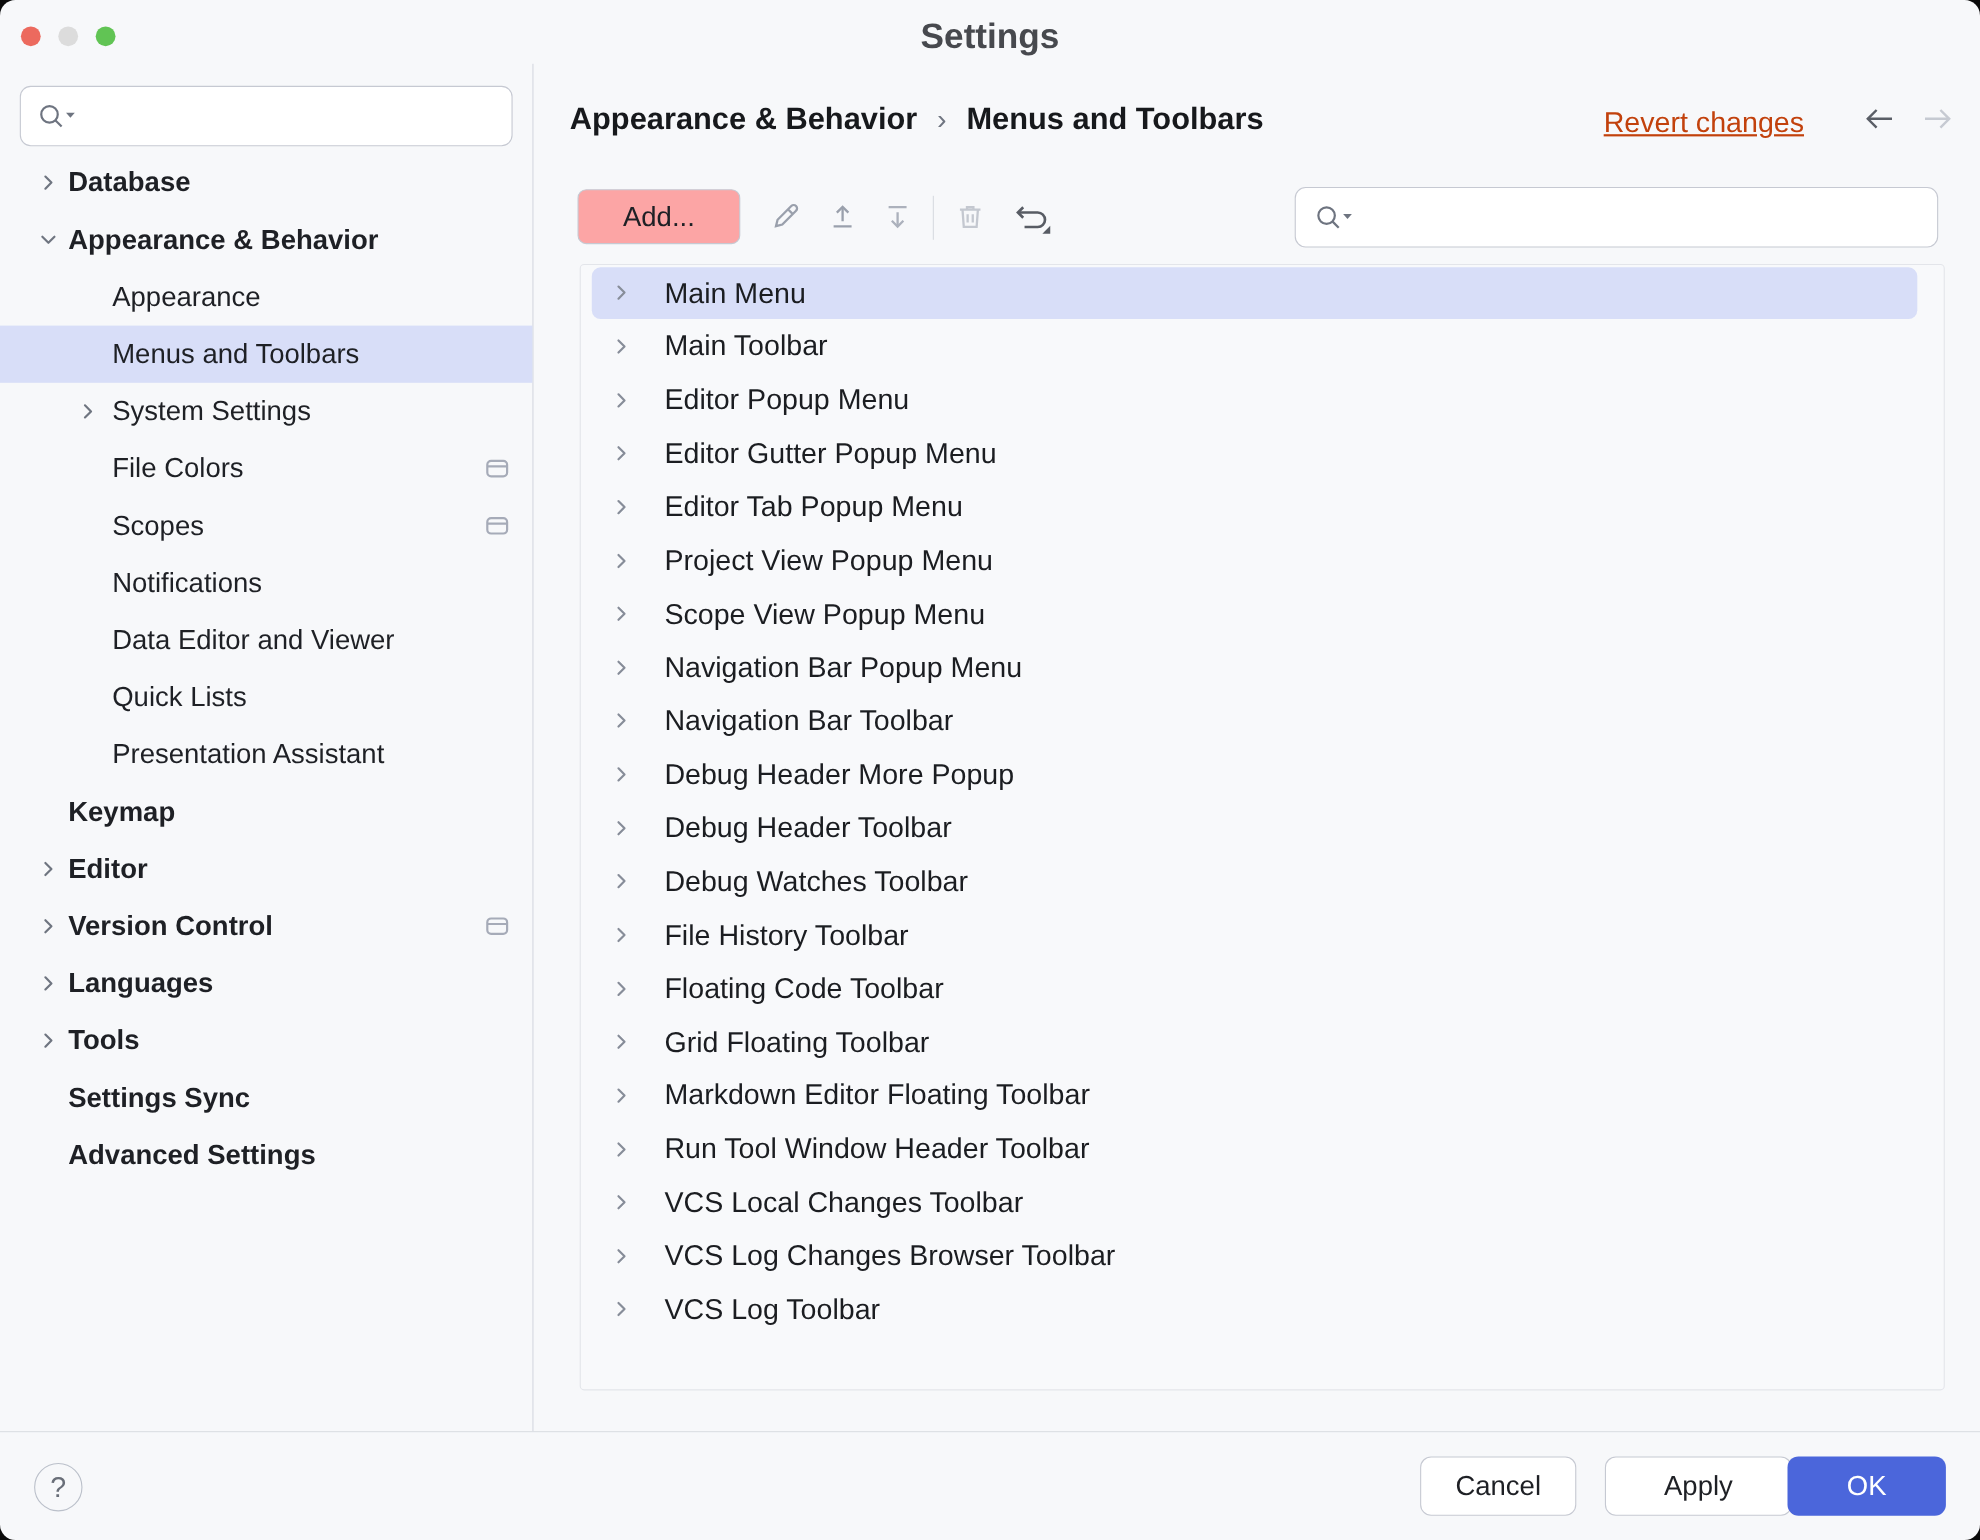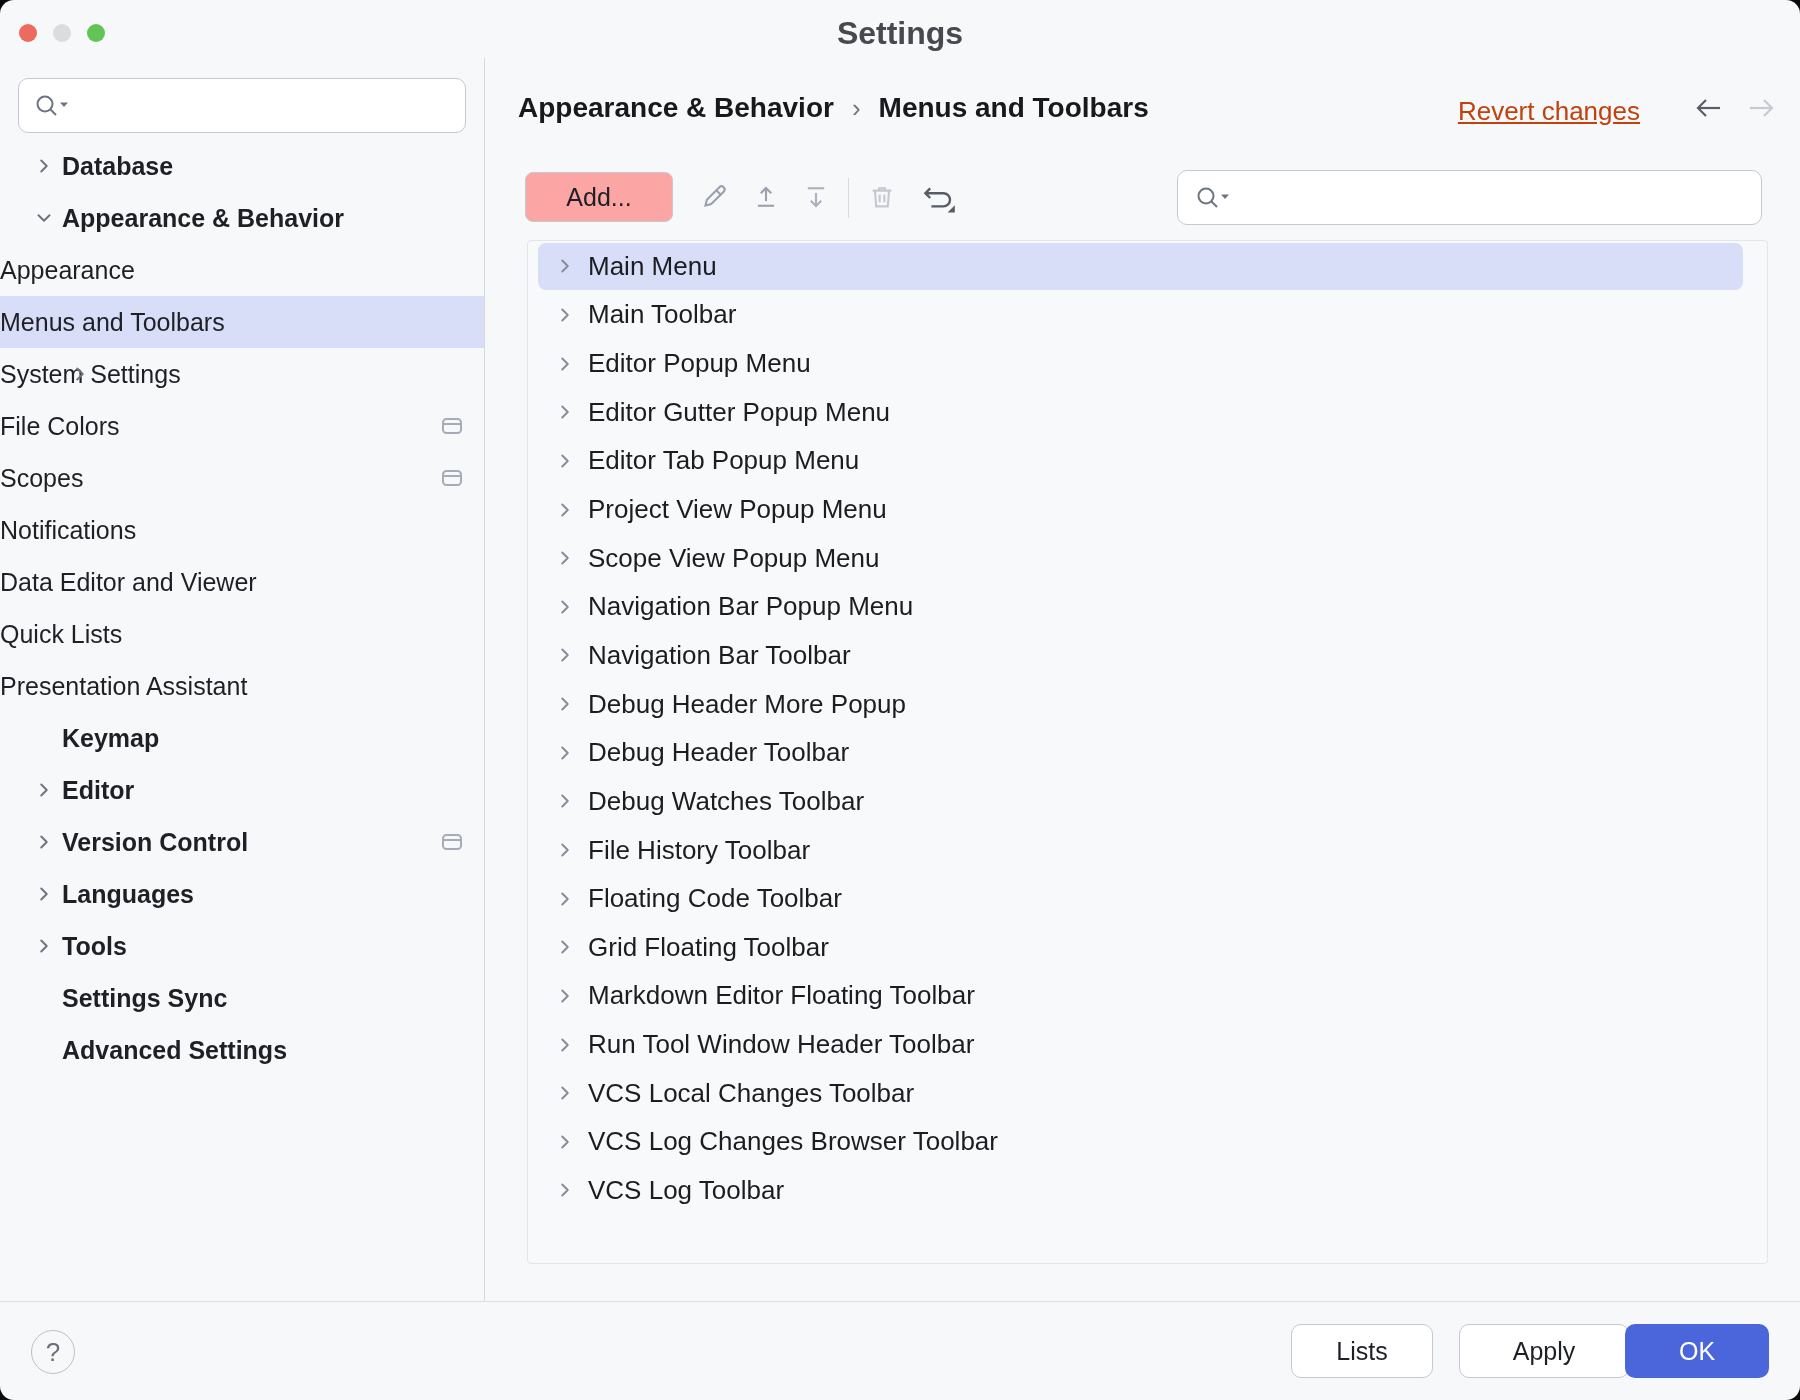--- a/index.html
+++ b/index.html
@@ -21,21 +21,21 @@
     border:1.5px solid #c6c9d2;border-radius:10px;display:flex;align-items:center;padding-left:14px;}
   .search-glyph{display:flex;align-items:center;}
   .sb-tree{position:absolute;left:0;top:140px;width:484px;}
   .sb-row{position:relative;height:52px;display:flex;align-items:center;font-size:25px;color:#1e2025;}
   .sb-row.selected{background:#d8def8;}
   .sb-row.bold{font-weight:700;}
   .sb-chevron{position:absolute;top:50%;transform:translateY(-50%);display:flex;}
   .sb-chevron.lv1{left:33px;}
   .sb-chevron.lv2{left:69px;}
   .sb-label.lv1{margin-left:62px;}
-  .sb-label.lv2{}
+  .sb-label.lv2{margin-left:102px;}
   .sb-trailing{position:absolute;top:50%;transform:translateY(-50%);display:flex;}
   .sb-trailing.panel{right:21px;}
   .sb-trailing.translate{right:57px;}
 
   
   .breadcrumb{position:absolute;left:518px;top:92px;display:flex;align-items:center;gap:18px;
     font-size:28px;font-weight:700;color:#17191c;}
   .crumb-sep{color:#6f7580;font-weight:400;font-size:26px;}
   .revert-link{position:absolute;right:160px;top:96px;font-size:26px;color:#c2410c;cursor:pointer;text-decoration:underline;}
   .nav-arrow{position:absolute;top:94px;display:flex;}
@@ -51,21 +51,21 @@
   .main-search{position:absolute;left:1177px;top:170px;width:585px;height:55px;background:#ffffff;
     border:1.5px solid #c6c9d2;border-radius:10px;display:flex;align-items:center;padding-left:16px;}
 
   
   .list-panel{position:absolute;left:527px;top:240px;width:1241px;height:1024px;
     background:#f8f9fb;border:1px solid #e3e5ea;border-radius:4px;padding-top:1px;}
   .list-row{position:relative;height:48.65px;display:flex;align-items:center;font-size:26px;color:#1b1d21;}
   .row-bg{position:absolute;left:10px;right:24px;top:1px;bottom:1px;border-radius:8px;}
   .list-row.selected .row-bg{background:#d8def8;}
   .list-chevron{position:absolute;left:26px;top:50%;transform:translateY(-50%);display:flex;}
-  .list-label{margin-left:60px;position:relative;}
+  .list-label{margin-left:76px;position:relative;}
 
   
   .footer-sep{position:absolute;left:0;top:1301px;width:100%;height:1px;background:#dbdee3;}
   .help-btn{position:absolute;left:31px;top:1330px;width:44px;height:44px;border-radius:50%;
     border:1.5px solid #bbc0ca;color:#696e78;font-size:26px;display:flex;align-items:center;justify-content:center;}
   .btn{position:absolute;top:1324px;height:54px;border-radius:10px;font-size:25px;
     display:flex;align-items:center;justify-content:center;background:#ffffff;
     border:1.5px solid #c6c9d2;color:#1e2025;}
   .btn.cancel{left:1291px;width:142px;}
   .btn.apply{left:1459px;width:170px;}
@@ -446,16 +446,16 @@
           <svg width="22" height="22" viewBox="0 0 20 20" fill="none" stroke="#878d99" stroke-width="1.8" stroke-linecap="round" stroke-linejoin="round">
             <path d="M7.5 5l5 5-5 5"></path>
           </svg>
         </span>
         <span class="list-label">VCS Log Toolbar</span>
       </div>
     </div>
 
   <div class="footer-sep"></div>
   <div class="help-btn">?</div>
-  <button class="btn cancel">Lists</button>
+  <button class="btn cancel">Cancel</button>
   <button class="btn apply">Apply</button>
   <button class="btn ok">OK</button>
 </div>
 
 </body></html>

